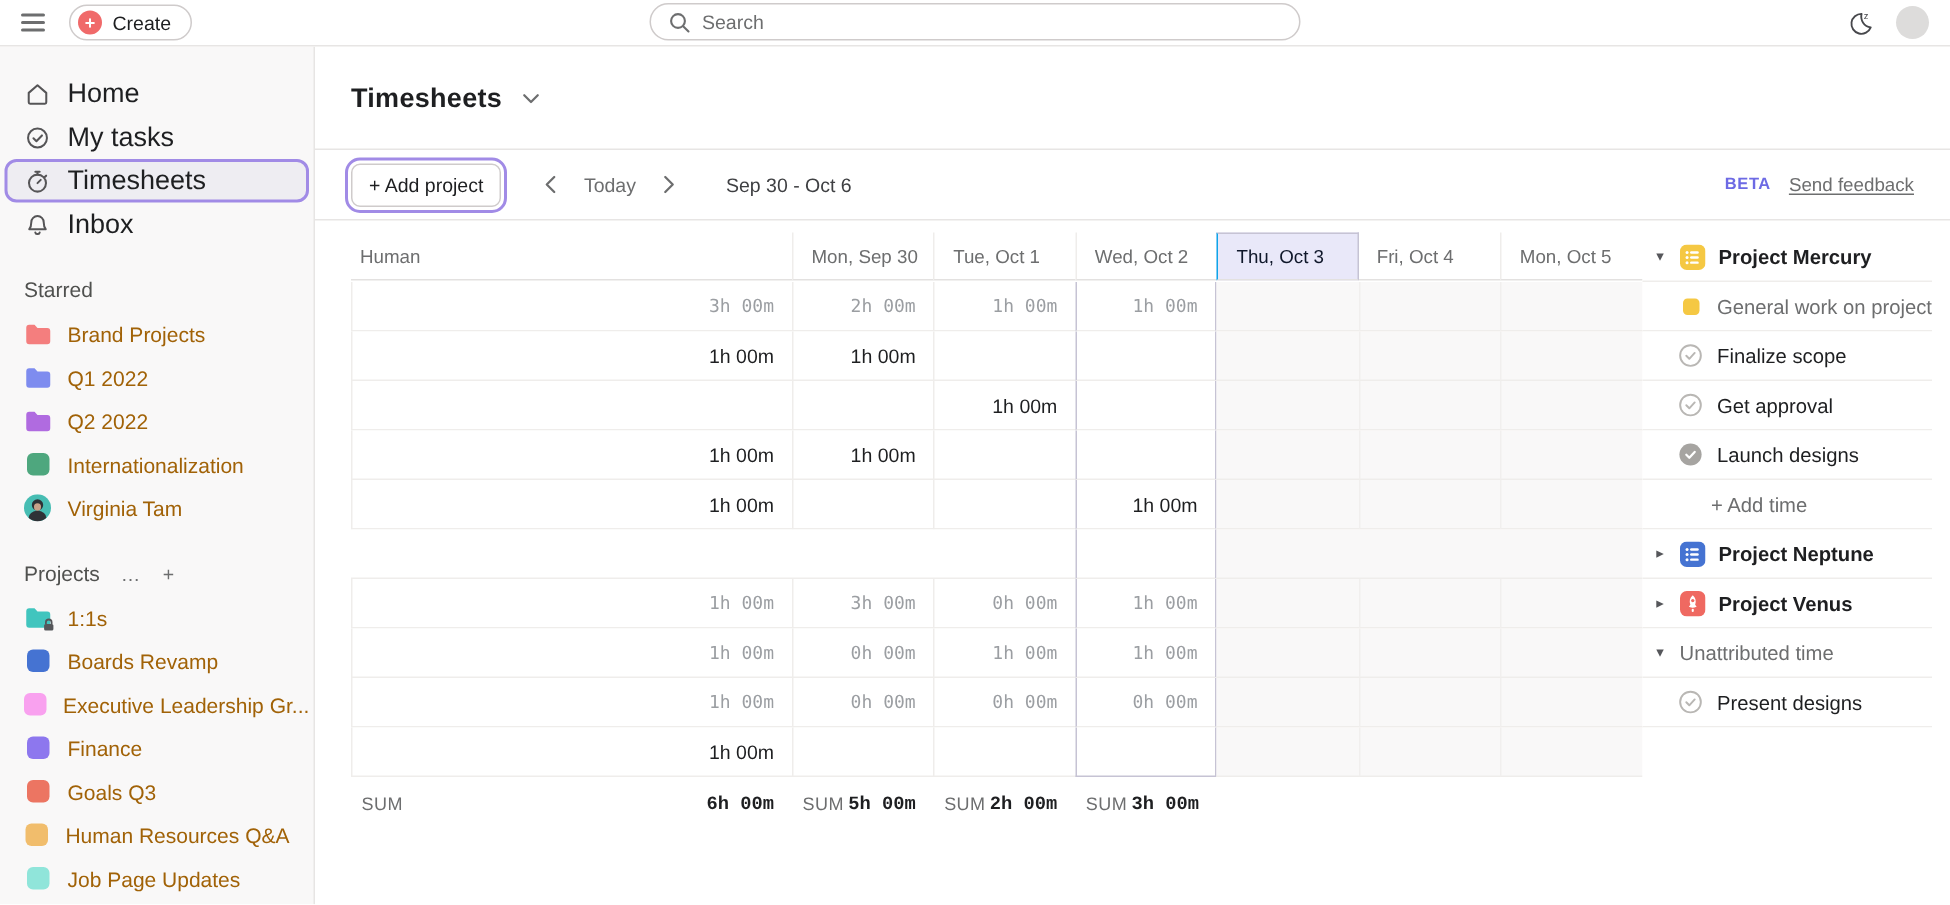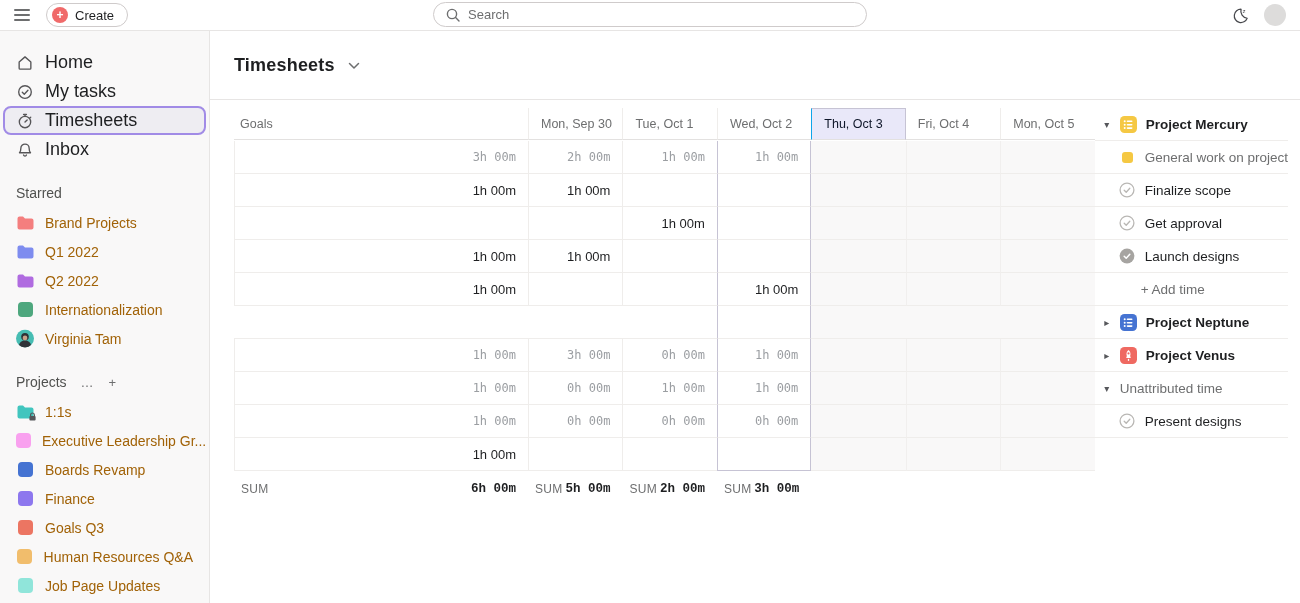--- a/index.html
+++ b/index.html
@@ -220,29 +220,29 @@
               </svg>
               <svg width="9" height="9" viewBox="0 0 9 9" style="position:absolute;right:-3px;bottom:-2px;">
                 <path d="M2.6 4 V2.9 a1.9 1.9 0 0 1 3.8 0 V4" fill="none" stroke="#55565a" stroke-width="1.2"></path>
                 <rect x="1.4" y="4" width="6.2" height="4.4" rx="1" fill="#55565a"></rect>
               </svg>
             </span>
             <span class="proj-label">1:1s</span>
           </div>
           <div class="proj-item">
             <span class="proj-ic">
+              <span class="sq" style="background: rgb(69, 115, 210);"></span>
+            </span>
+            <span class="proj-label">Boards Revamp</span>
+          </div>
+          <div class="proj-item">
+            <span class="proj-ic">
               <span class="sq" style="background: rgb(249, 161, 239);"></span>
             </span>
             <span class="proj-label">Executive Leadership Gr...</span>
-          </div>
-          <div class="proj-item">
-            <span class="proj-ic">
-              <span class="sq" style="background: rgb(69, 115, 210);"></span>
-            </span>
-            <span class="proj-label">Boards Revamp</span>
           </div>
           <div class="proj-item">
             <span class="proj-ic">
               <span class="sq" style="background: rgb(141, 119, 238);"></span>
             </span>
             <span class="proj-label">Finance</span>
           </div>
           <div class="proj-item">
             <span class="proj-ic">
               <span class="sq" style="background: rgb(236, 117, 98);"></span>
@@ -267,24 +267,41 @@
     <div class="main">
       <div class="title-row">
         <span class="page-title">Timesheets</span>
         <span class="title-chev">
           <svg width="12" height="8" viewBox="0 0 12 8" fill="none" stroke="#6d6e6f" stroke-width="1.5" stroke-linecap="round" stroke-linejoin="round">
               <path d="M1.5 1.5 L6 6 L10.5 1.5"></path>
             </svg>
         </span>
       </div>
 
+      <div class="toolbar">
+        <button class="add-project">+ Add project</button>
+        <span class="tb-chev first">
+          <svg width="8" height="12" viewBox="0 0 8 12" fill="none" stroke="#6d6e6f" stroke-width="1.5" stroke-linecap="round" stroke-linejoin="round">
+              <path d="M6.5 1 L1.5 6 L6.5 11"></path>
+            </svg>
+        </span>
+        <span class="tb-today">Today</span>
+        <span class="tb-chev second">
+          <svg width="8" height="12" viewBox="0 0 8 12" fill="none" stroke="#6d6e6f" stroke-width="1.5" stroke-linecap="round" stroke-linejoin="round">
+              <path d="M1.5 1 L6.5 6 L1.5 11"></path>
+            </svg>
+        </span>
+        <span class="tb-range">Sep 30 - Oct 6</span>
+        <span class="beta">BETA</span>
+        <span class="feedback">Send feedback</span>
+      </div>
 
       <div class="table-wrap">
         <div class="grid" id="grid">
-            <div class="g-head g-name">Goals</div>
+            <div class="g-head g-name">Human</div>
             <div class="g-head g-day">Mon, Sep 30</div>
             <div class="g-head g-day">Tue, Oct 1</div>
             <div class="g-head g-day">Wed, Oct 2</div>
             <div class="g-head g-day today">Thu, Oct 3</div>
             <div class="g-head g-day after-today">Fri, Oct 4</div>
             <div class="g-head g-day">Mon, Oct 5</div>
             <div class="g-cell g-namecell r-project">
               <span class="caret">▾</span>
               <span class="row-ic">
                 <svg width="17" height="17" viewBox="0 0 17 17">

